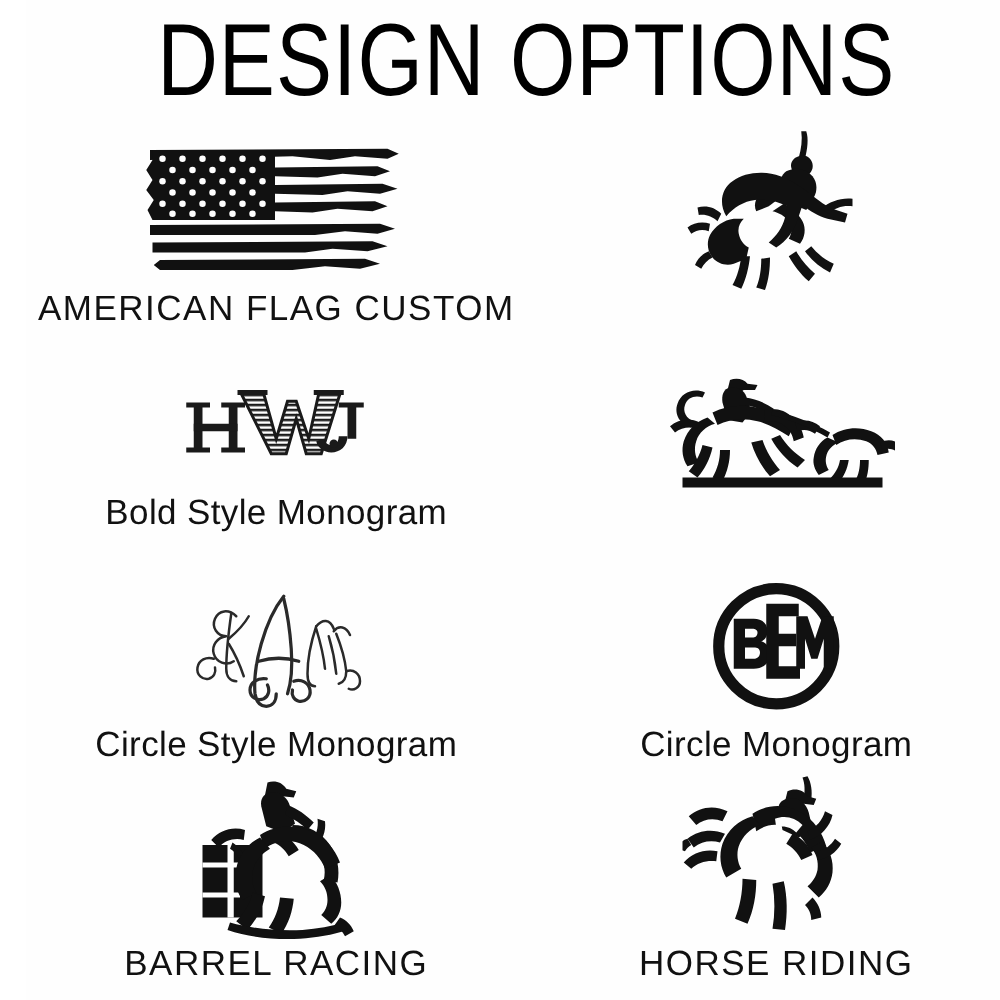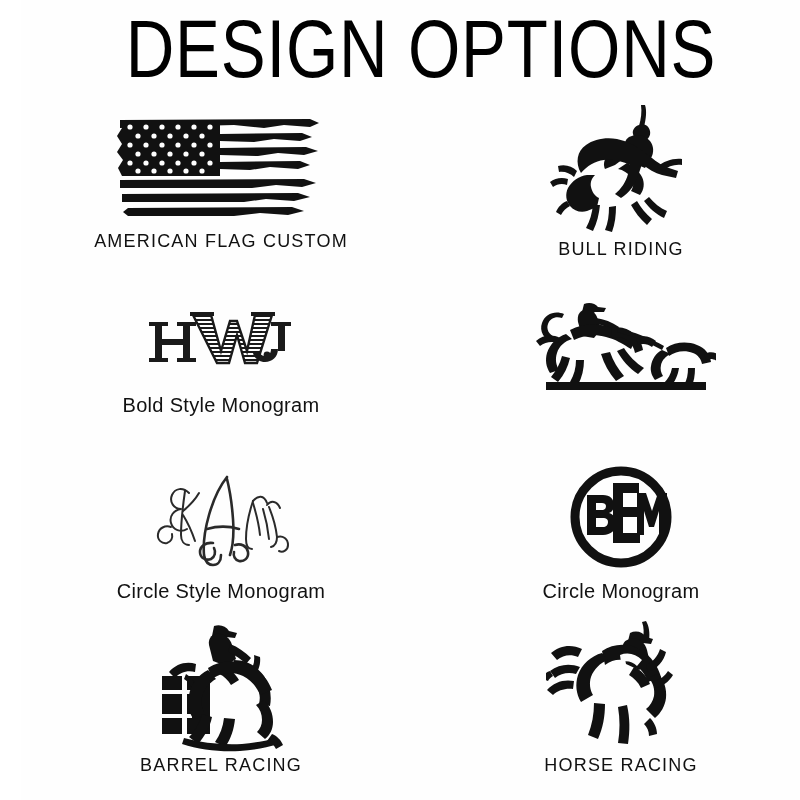--- a/index.html
+++ b/index.html
@@ -63,27 +63,27 @@
   }
   .art svg { display: block; }
   .option-label {
     margin-top: 4px;
     color: #111111;
     text-align: center;
     white-space: nowrap;
   }
   .label-upper {
     font-family: "Liberation Sans", sans-serif;
-    font-size: 18px;
+    font-size: 28px;
     font-weight: 300;
     letter-spacing: 1.2px;
   }
   .label-mixed {
     font-family: "Liberation Sans", sans-serif;
-    font-size: 20px;
+    font-size: 28px;
     font-weight: 300;
     letter-spacing: 0.3px;
   }
 
   
   .cell-0 .art { height: 112px; }
   .cell-1 .art { height: 128px; margin-top: -8px; }
   .cell-2 .art { height: 104px; }
   .cell-3 .art { height: 112px; }
   .cell-4 .art { height: 118px; }
@@ -188,21 +188,20 @@
             <path d="M52 104 c-1 8 -3 16 -7 23 l7 3 c4 -8 6 -17 7 -26 z"></path>
             <path d="M68 106 c0 8 -1 16 -4 23 l7 2 c3 -8 4 -17 4 -26 z"></path>
 
             <path d="M96 100 c4 7 9 13 15 18 l-5 6 c-7 -6 -12 -13 -16 -20 z"></path>
             <path d="M108 96 c5 6 11 11 18 14 l-3 7 c-8 -4 -15 -10 -20 -17 z"></path>
 
             <path d="M116 66 c7 -6 16 -9 25 -8 l0 6 c-7 -1 -14 1 -19 6 z"></path>
           </g>
         </svg>
       </div>
-      <div class="option-label label-upper">BULL RIDING</div>
     </div>
 
     <div class="option-cell cell-2">
       <div class="art">
         <svg width="160" height="70" viewBox="0 0 160 70" aria-hidden="true">
           <defs>
             <pattern id="hatch" width="4" height="4" patternUnits="userSpaceOnUse">
               <rect width="4" height="4" fill="#fefefe"></rect>
               <rect width="4" height="2" fill="#1a1a1a"></rect>
             </pattern>
@@ -402,17 +401,17 @@
             <path d="M28 62 c-10 -2 -20 1 -27 9 l6 5 c5 -5 13 -7 20 -6 z"></path>
             <path d="M4 52 c-4 1 -7 4 -8 8 l6 2 c1 -2 3 -4 5 -5 z"></path>
 
             <path d="M48 84 c0 11 -2 22 -6 32 l10 4 c5 -11 7 -23 7 -35 z"></path>
             <path d="M72 88 c2 12 2 24 0 36 l10 1 c2 -13 2 -26 -1 -39 z"></path>
 
             <path d="M36 30 c-10 -5 -22 -4 -31 4 l6 7 c6 -5 14 -6 21 -3 z"></path>
           </g>
         </svg>
       </div>
-      <div class="option-label label-upper">HORSE RACING</div>
+      <div class="option-label label-upper">HORSE RIDING</div>
     </div>
 
   </div>
 </div>
 
 </body></html>

